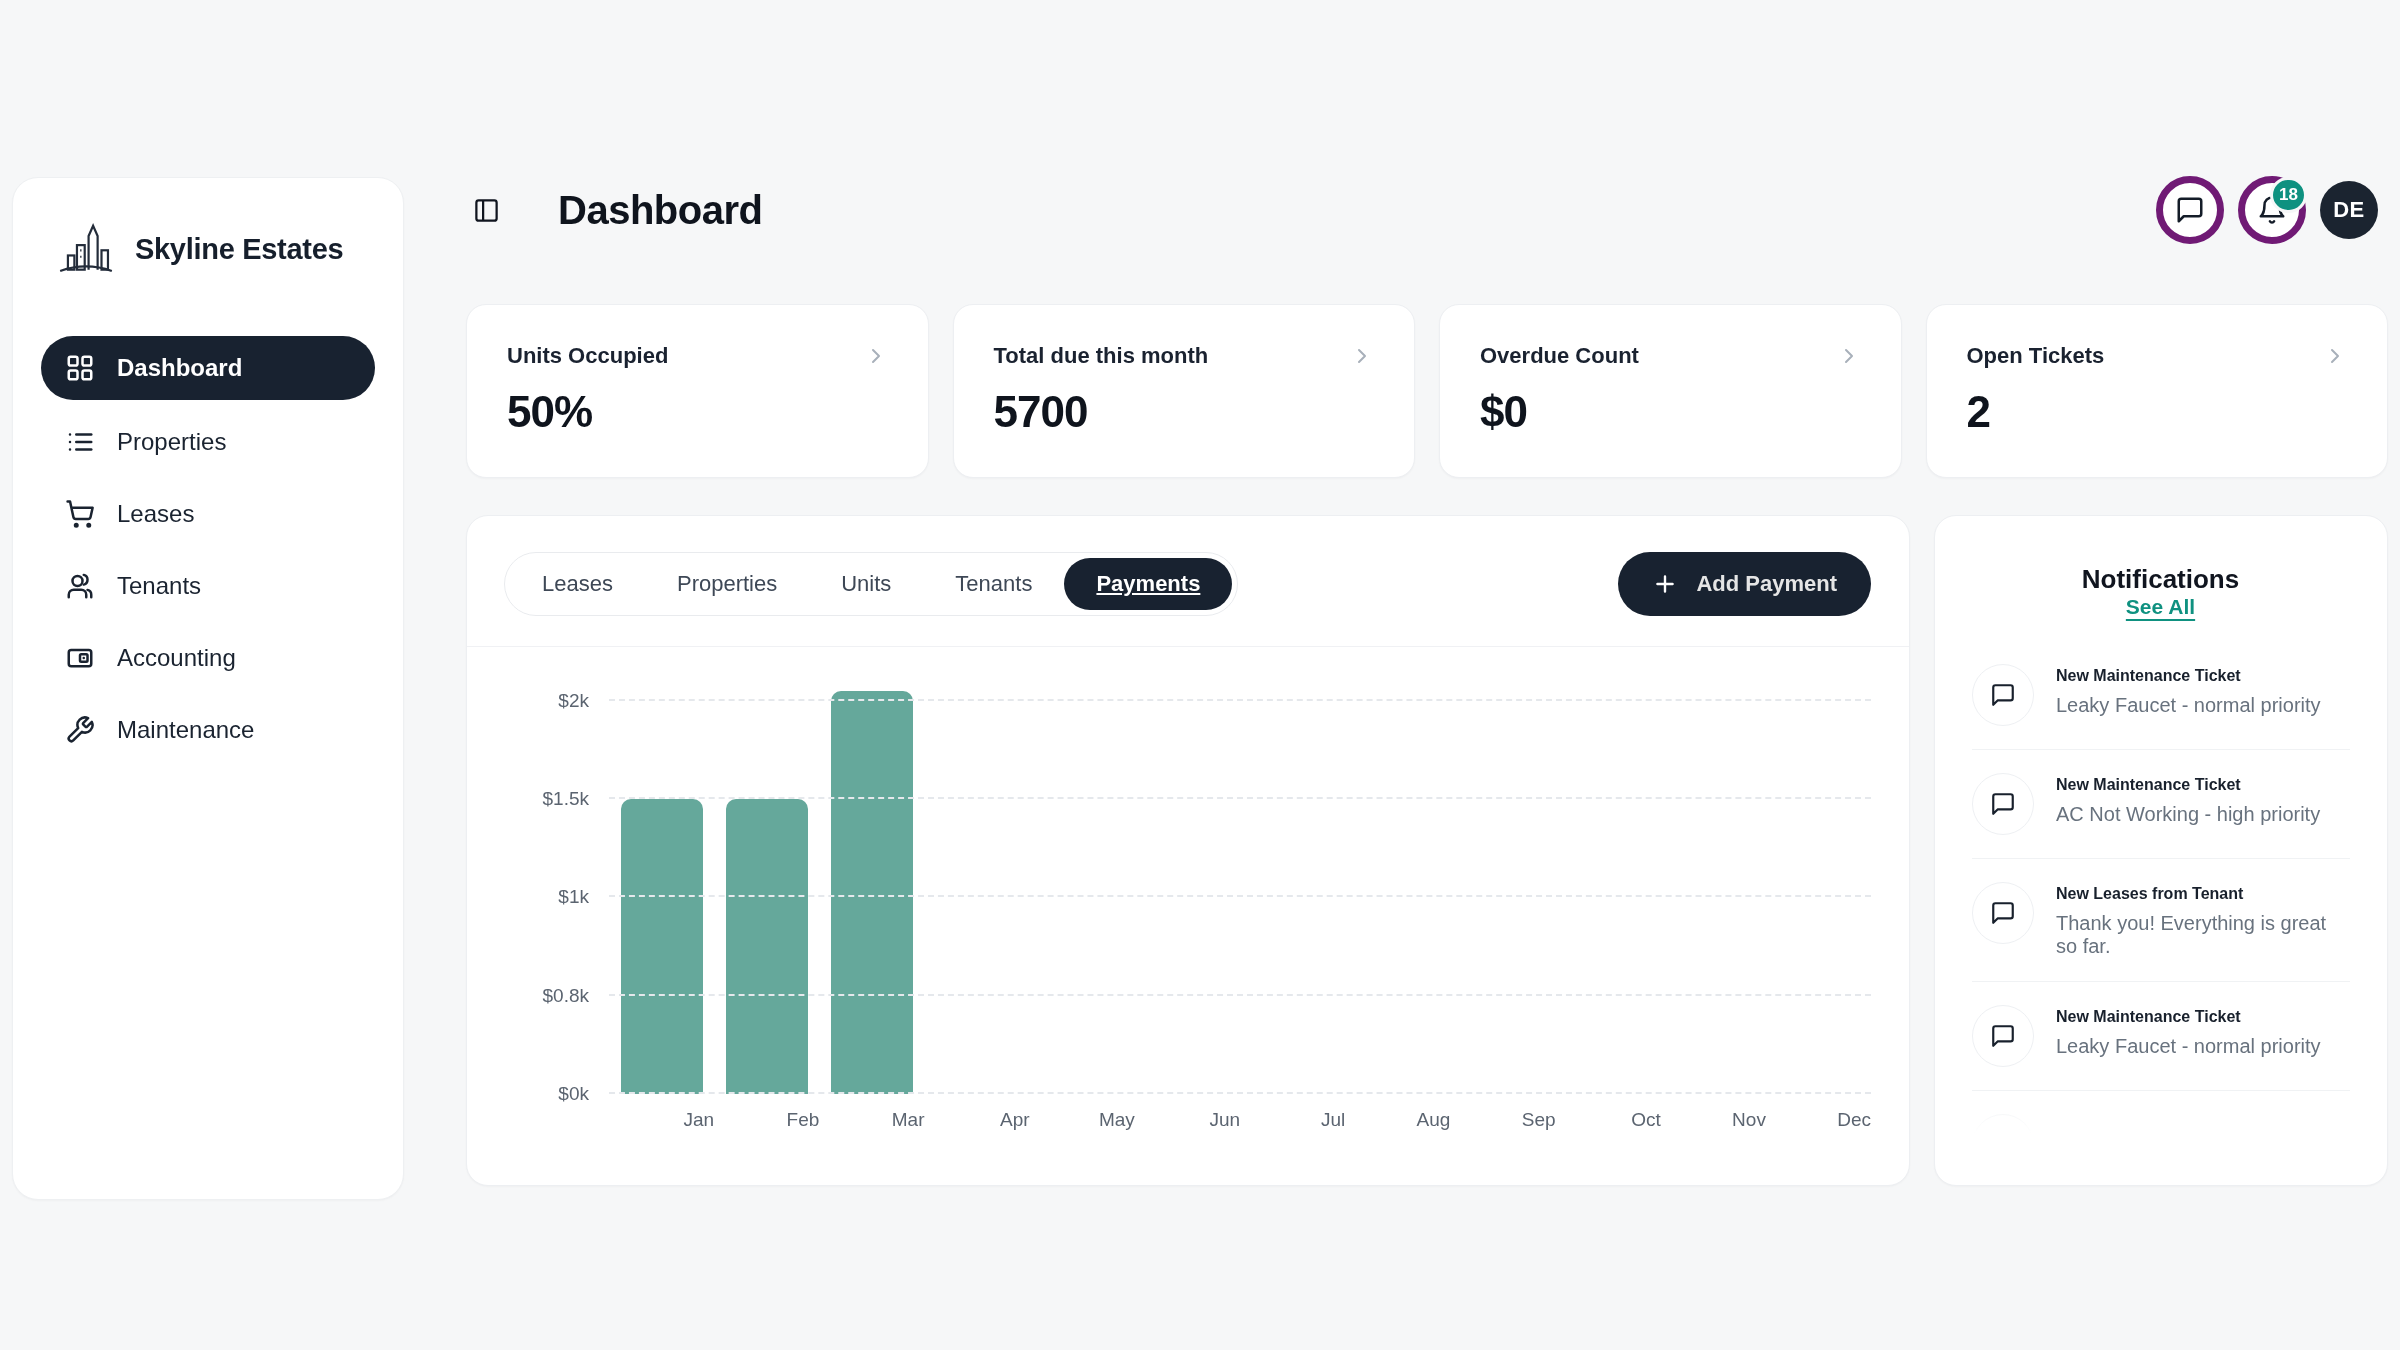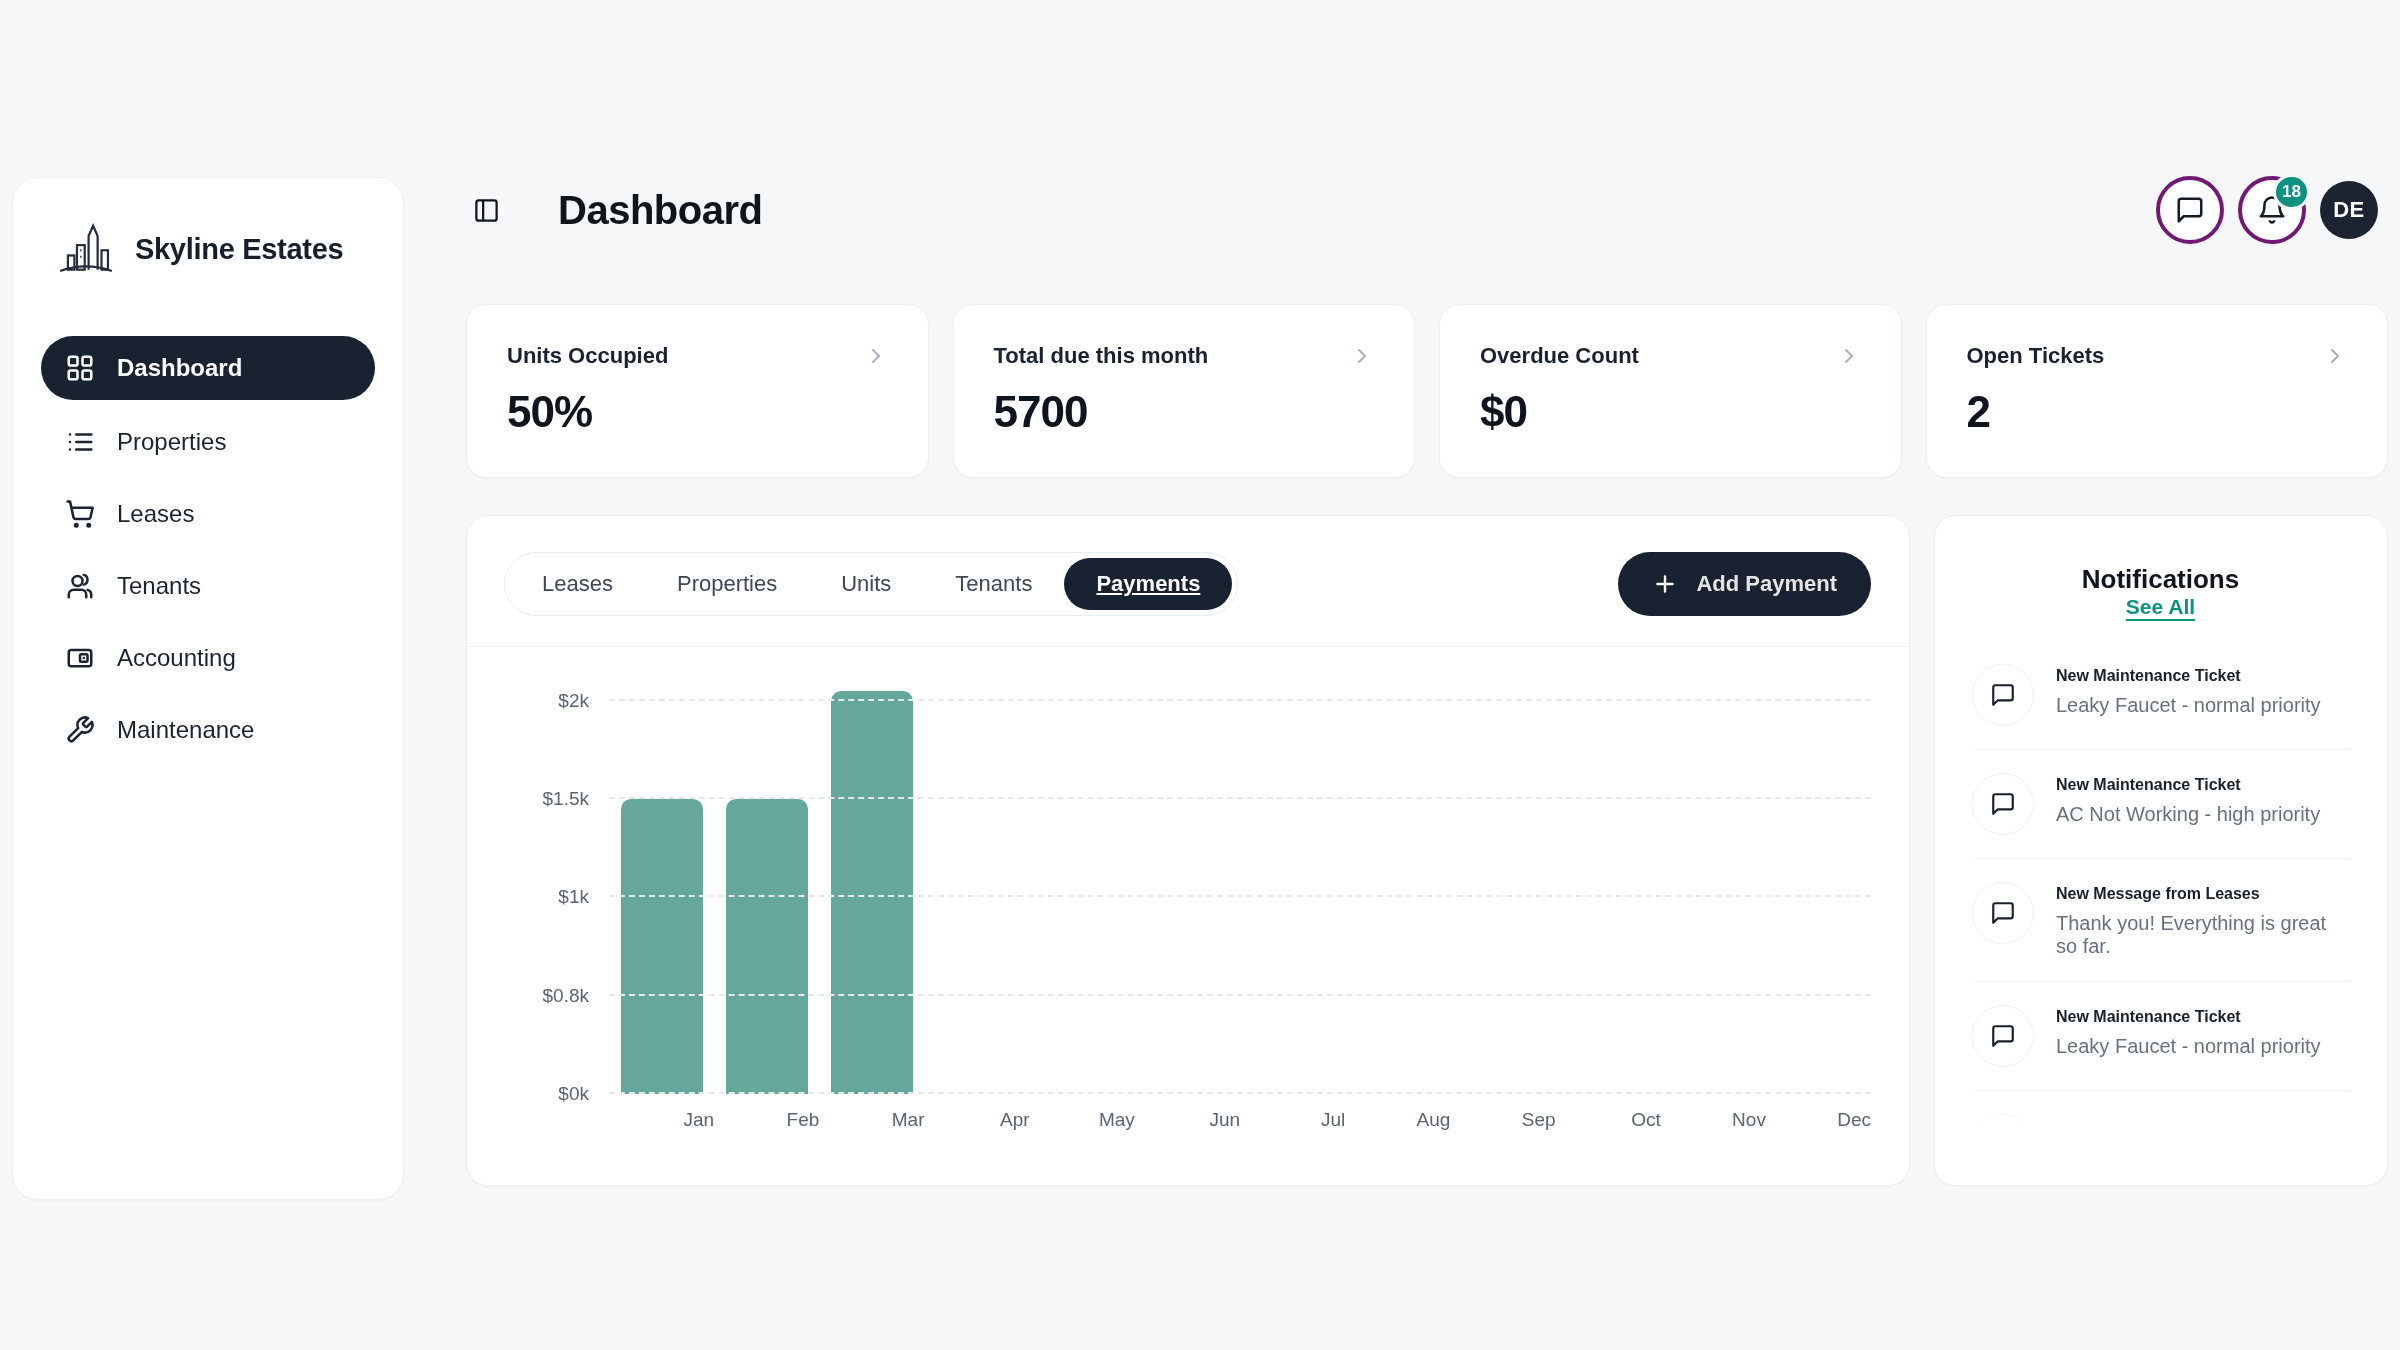--- a/index.html
+++ b/index.html
@@ -29,21 +29,21 @@
   .nav-item.active { background:#182230; color:#fff; font-weight:600; height:64px; }
 
   
   .header { position:absolute; left:466px; right:12px; top:170px; height:80px; display:flex; align-items:center; }
   .panel-btn { width:40px; height:40px; display:flex; align-items:center; justify-content:center; cursor:pointer; }
   .panel-btn svg { width:27px; height:27px; stroke:#10151f; fill:none; stroke-width:2; }
   .page-title { margin-left:52px; font-size:40px; font-weight:800; color:#0f141d; letter-spacing:-.5px; }
   .header-right { margin-left:auto; display:flex; align-items:center; gap:14px; padding-right:10px; }
   .icon-circle {
     position:relative; width:68px; height:68px; border-radius:50%; background:#fff;
-    border:4px solid #701a75; display:flex; align-items:center; justify-content:center; cursor:pointer;
+    border:7px solid #701a75; display:flex; align-items:center; justify-content:center; cursor:pointer;
   }
   .icon-circle svg { width:30px; height:30px; stroke:#141c28; fill:none; stroke-width:2; stroke-linecap:round; stroke-linejoin:round; }
   .badge {
     position:absolute; top:-6px; right:-8px; min-width:36px; height:36px; border-radius:18px;
     background:#0e9180; color:#fff; font-size:17px; font-weight:700;
     display:flex; align-items:center; justify-content:center; border:3px solid #f6f7f8; padding:0 6px;
   }
   .avatar {
     width:58px; height:58px; border-radius:50%; background:#1b2430; color:#fff;
     font-size:22px; font-weight:700; display:flex; align-items:center; justify-content:center;
@@ -351,21 +351,21 @@
        <div class="notif-item-sub">AC Not Working - high priority</div>
      </div>
         </div>
         <div class="notif-item">
           <div class="notif-icon">
             <svg viewBox="0 0 24 24">
               <path d="M21 15a2 2 0 0 1-2 2H7l-4 4V5a2 2 0 0 1 2-2h14a2 2 0 0 1 2 2z"></path>
             </svg>
           </div>
      <div>
-       <div class="notif-item-title">New Message from Leases</div>
+       <div class="notif-item-title">New Leases from Tenant</div>
        <div class="notif-item-sub">Thank you! Everything is great so far.</div>
      </div>
         </div>
         <div class="notif-item">
           <div class="notif-icon">
             <svg viewBox="0 0 24 24">
               <path d="M21 15a2 2 0 0 1-2 2H7l-4 4V5a2 2 0 0 1 2-2h14a2 2 0 0 1 2 2z"></path>
             </svg>
           </div>
      <div>

